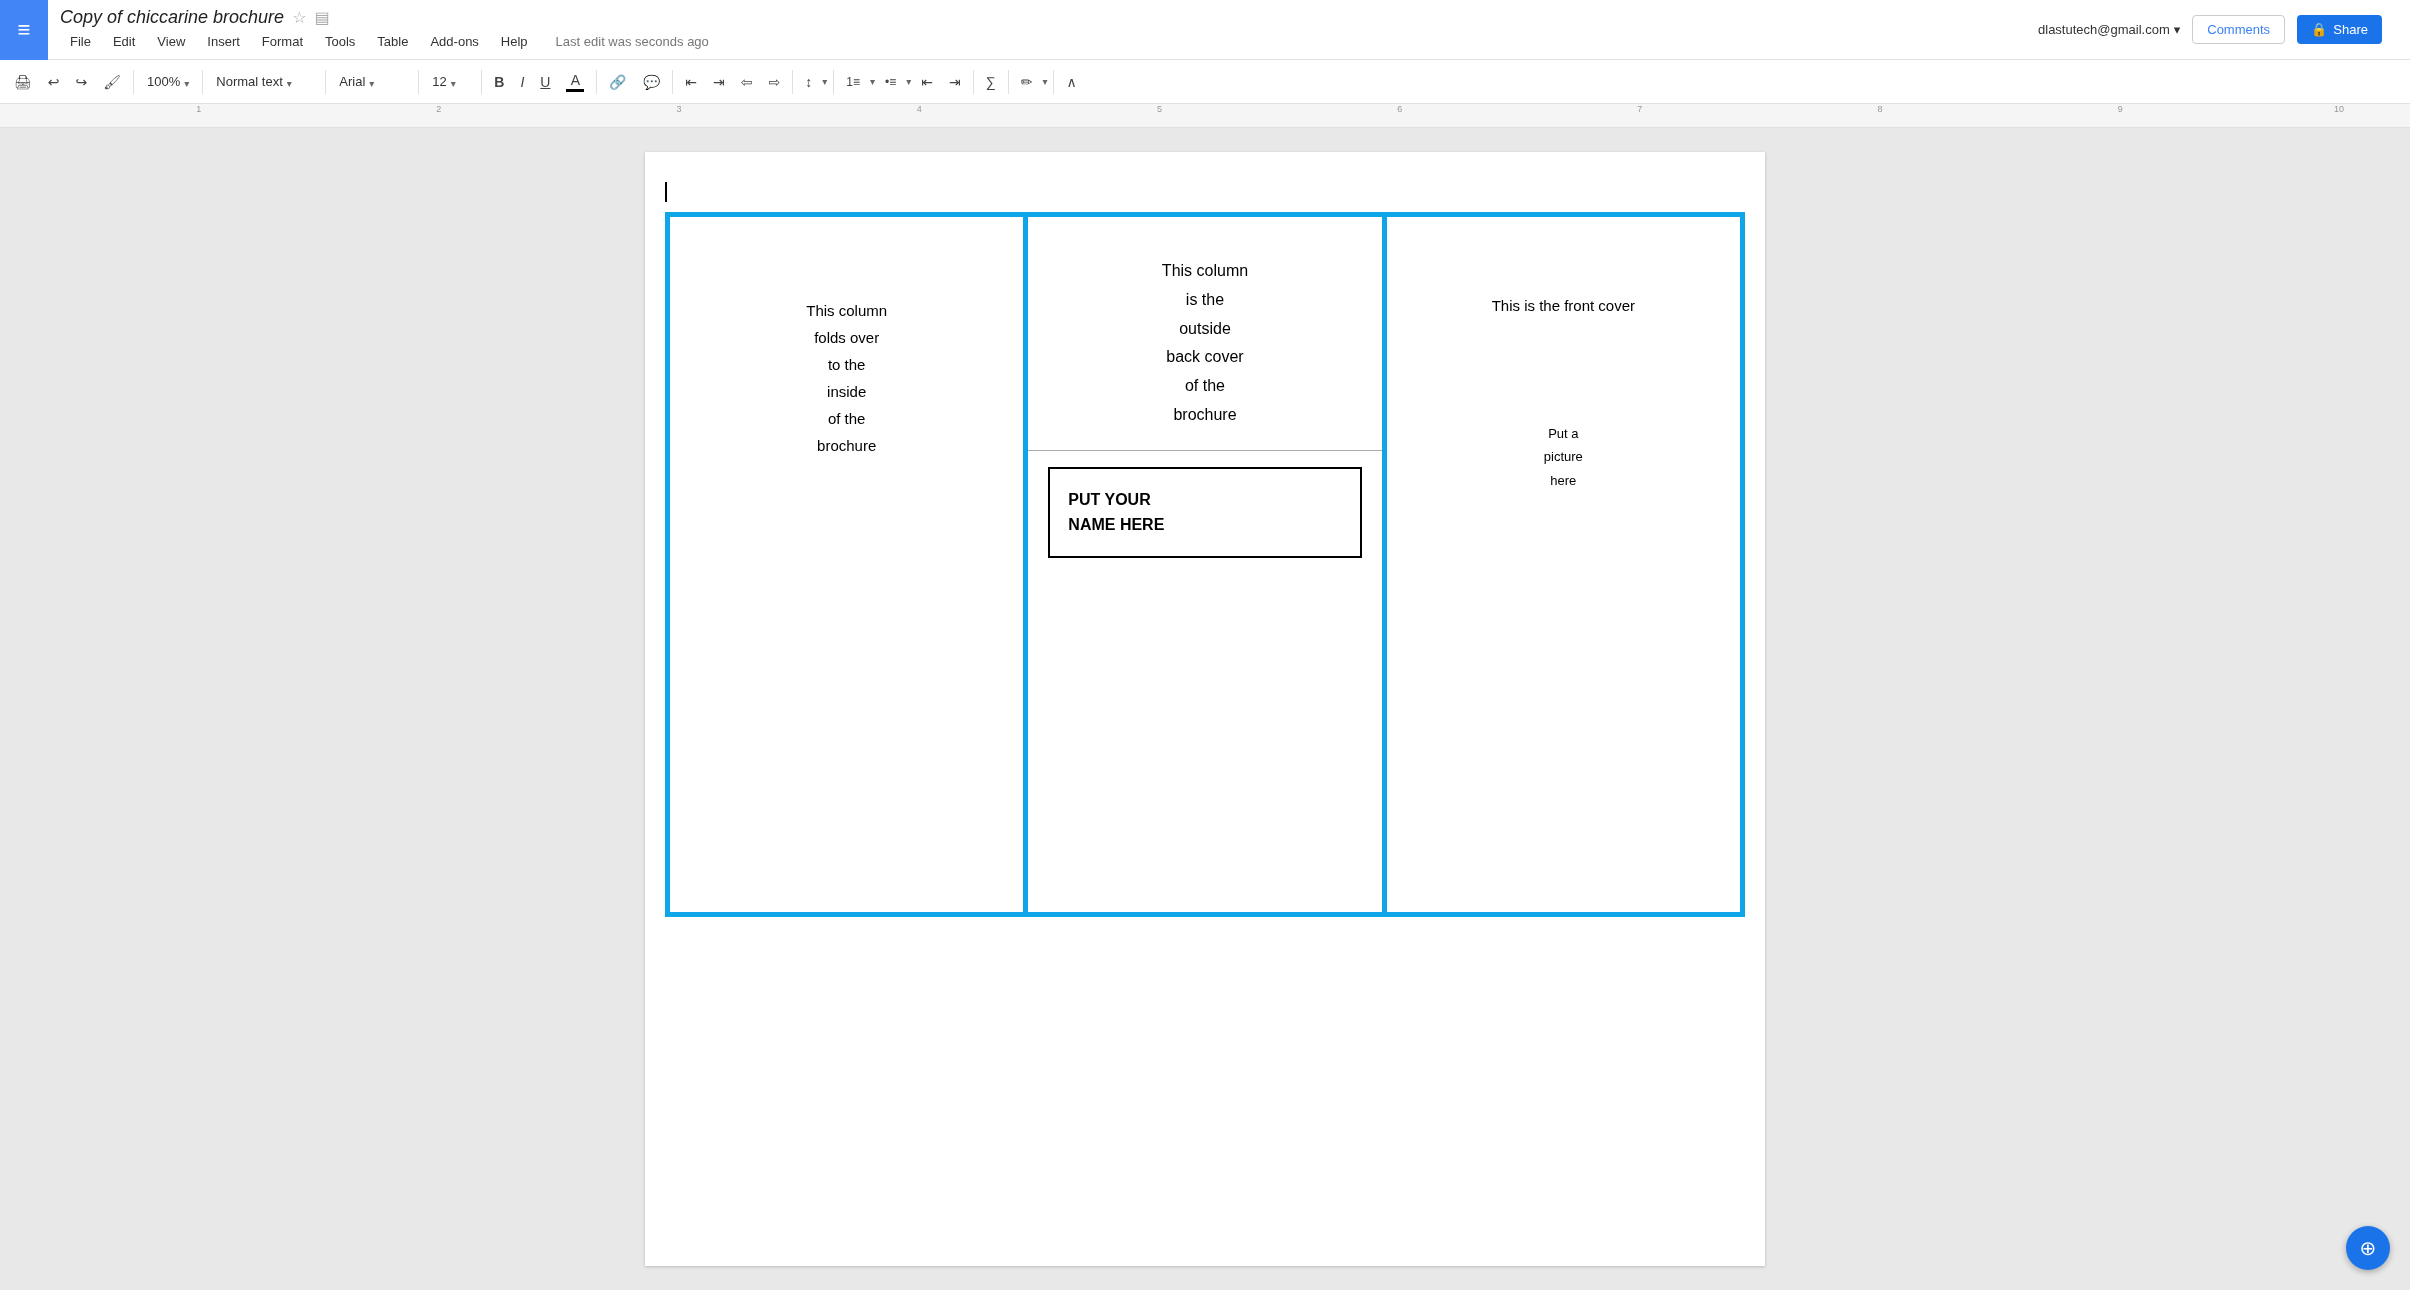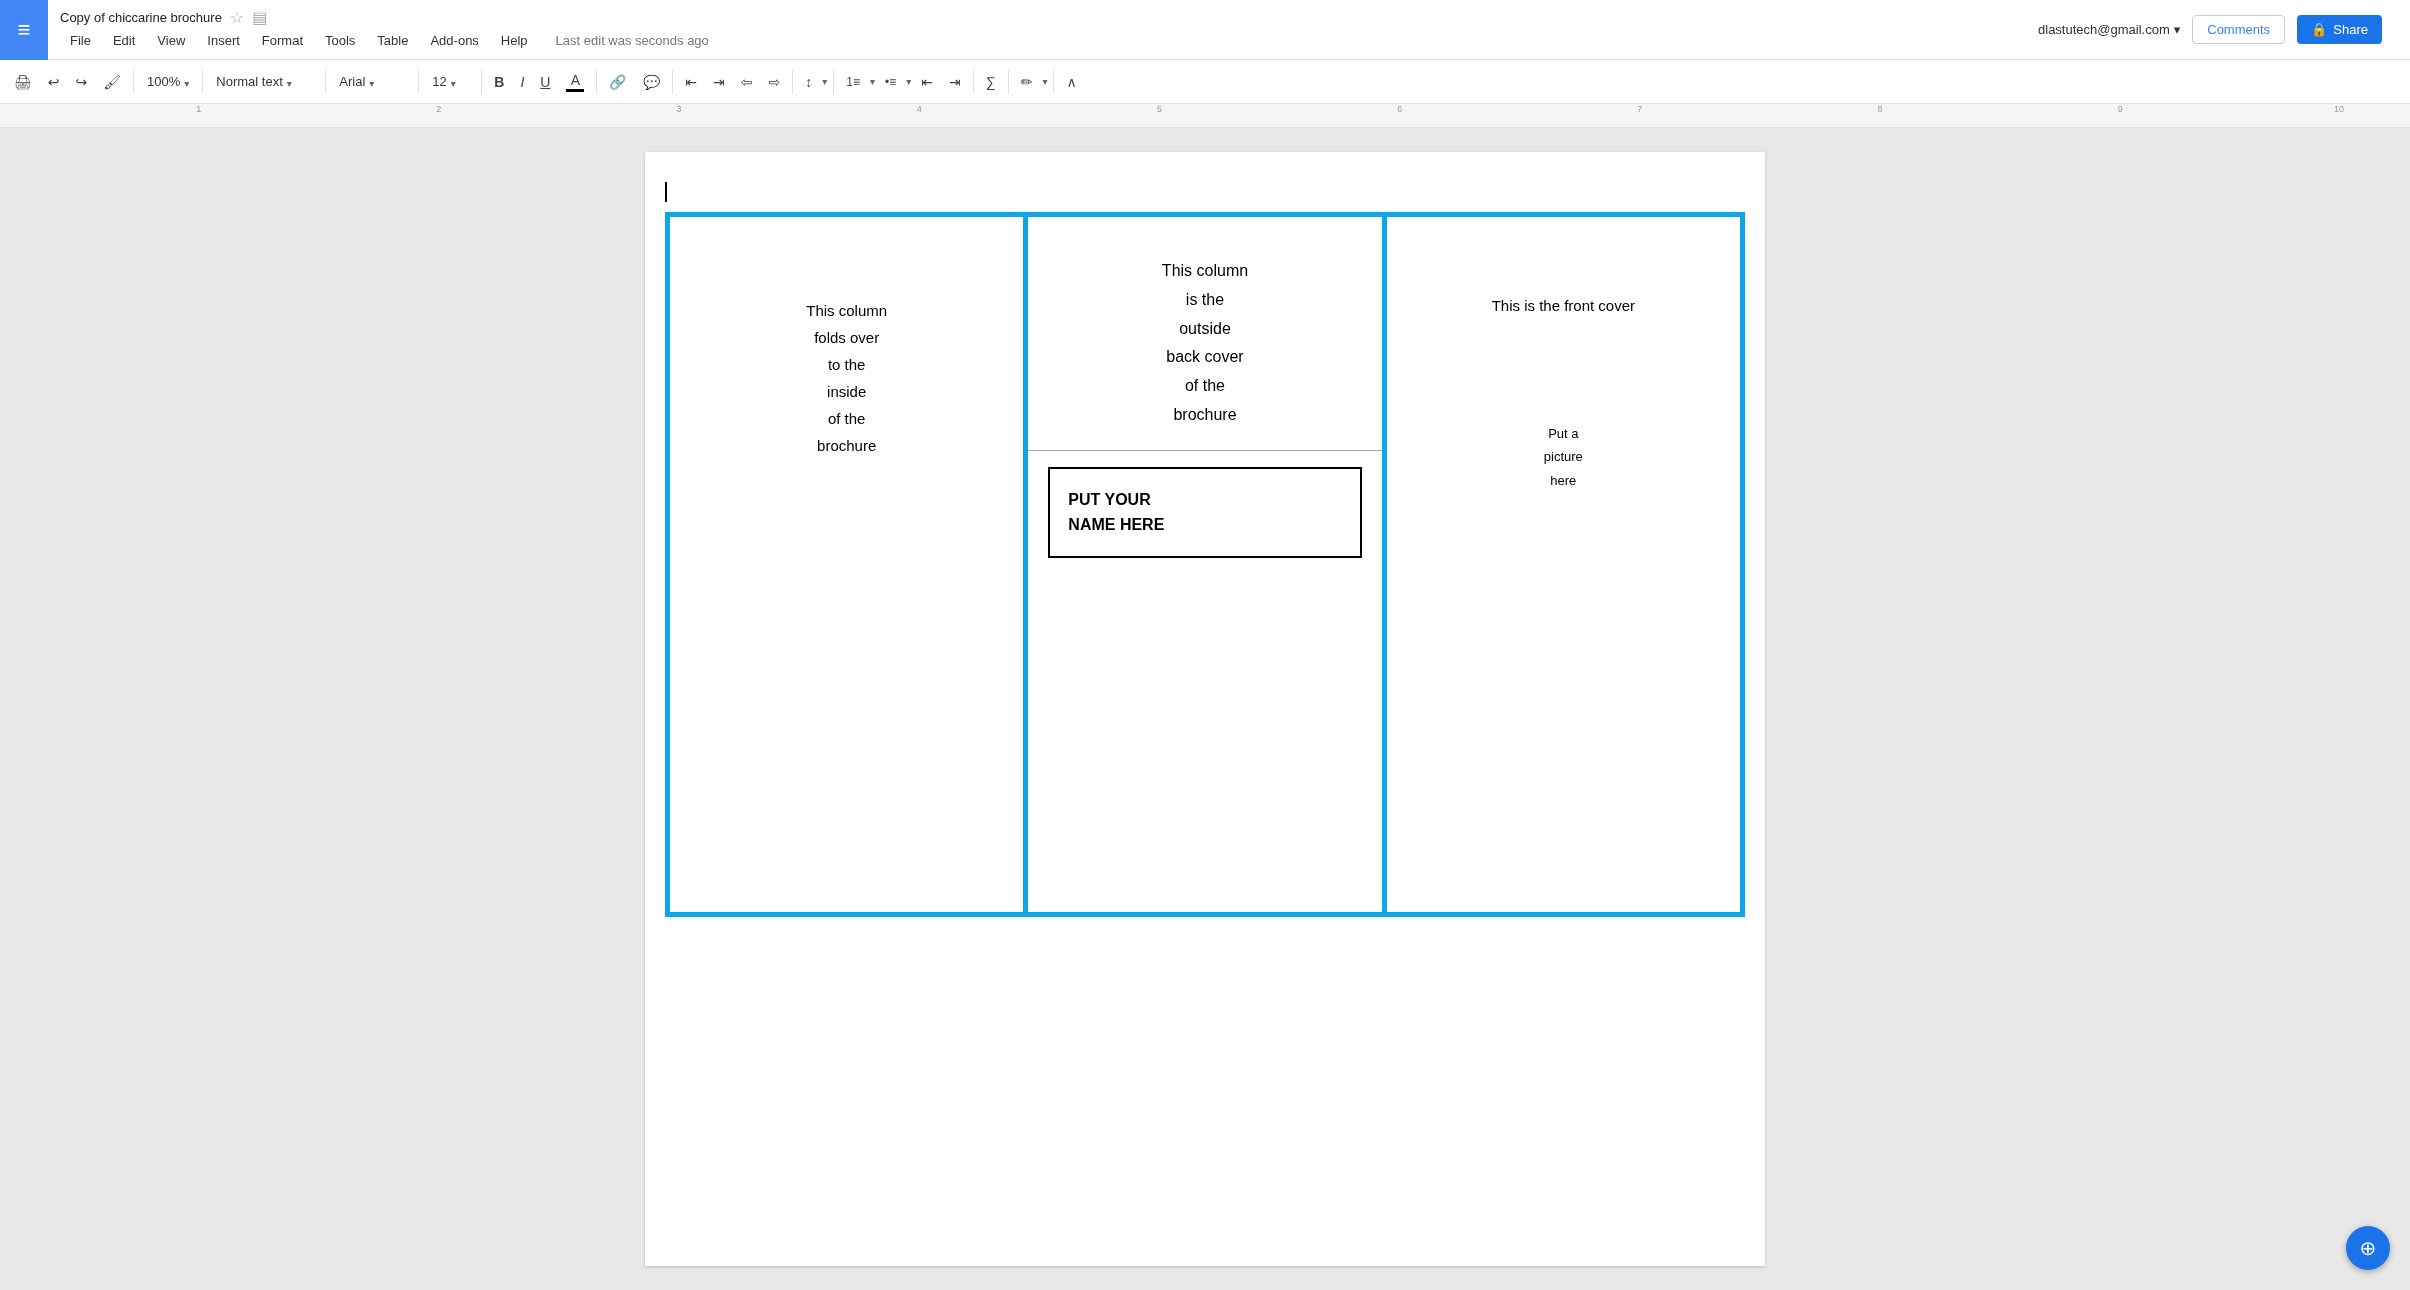--- a/index.html
+++ b/index.html
@@ -34,22 +34,23 @@
       padding: 8px 12px;
       flex: 1;
     }
     #doc-title-row {
       display: flex;
       align-items: center;
       gap: 8px;
       margin-bottom: 2px;
     }
     #doc-title {
-      font-size: 13px;
+      font-size: 18px;
       color: #202124;
+      font-style: italic;
     }
     #star-icon, #folder-icon {
       color: #aaa;
       font-size: 16px;
       cursor: pointer;
     }
     #menu-bar {
       display: flex;
       align-items: center;
       gap: 2px;

